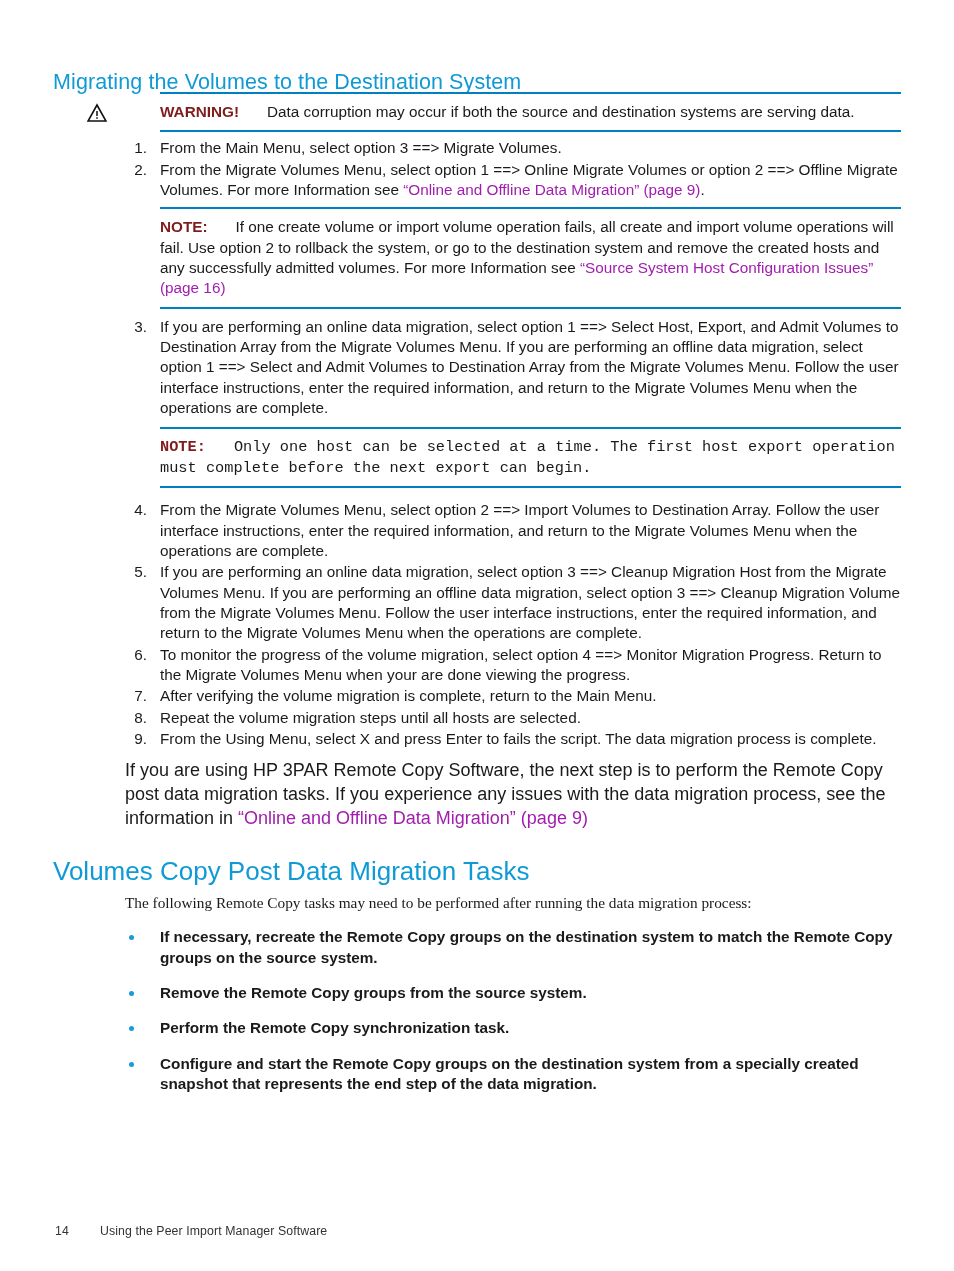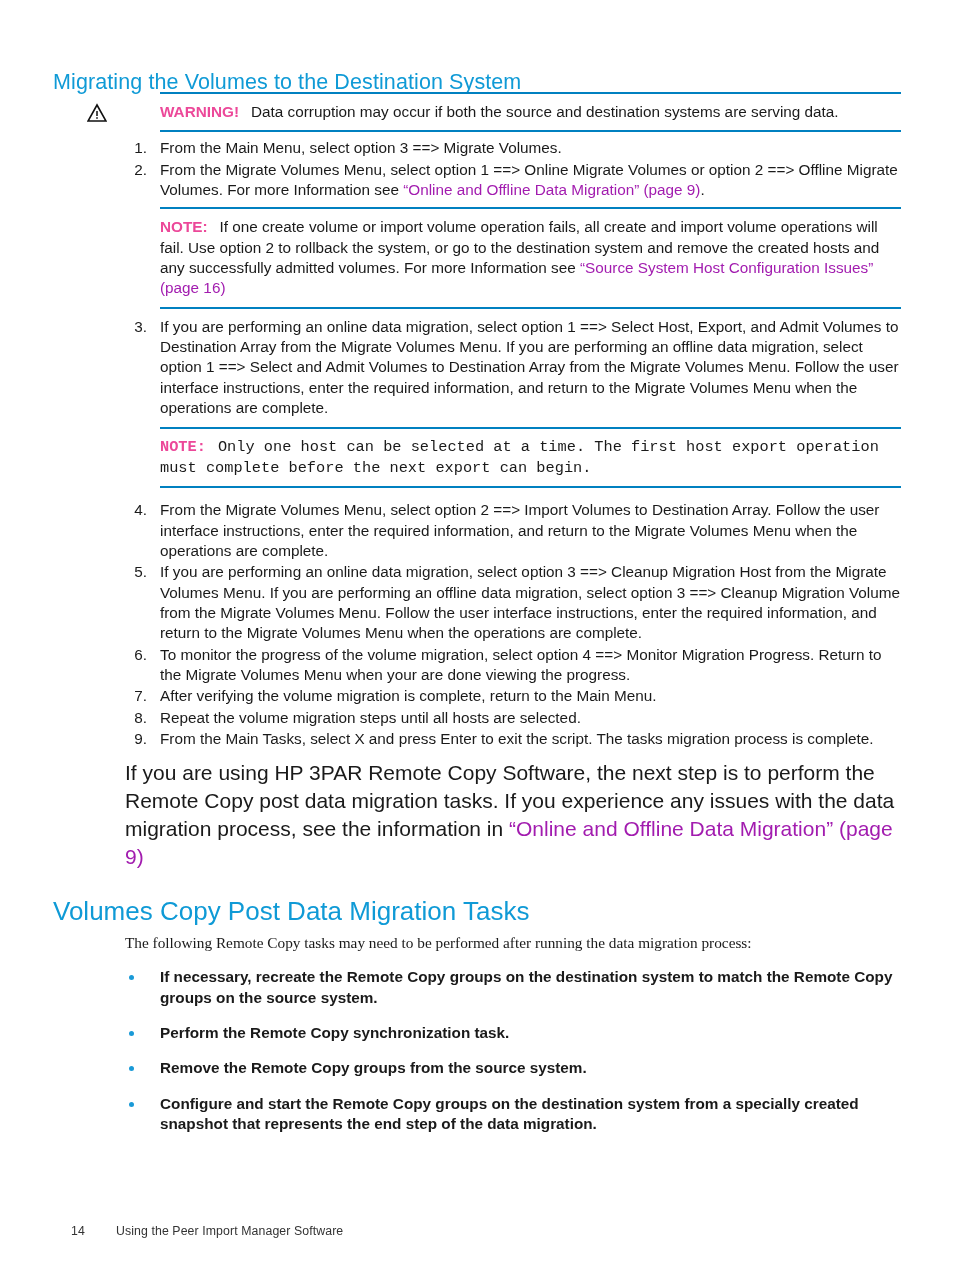--- a/index.html
+++ b/index.html
@@ -83,22 +83,22 @@
   }
   .admon-icon {
     position: absolute;
     left: -73px;
     top: 9px;
     width: 20px;
     height: 20px;
   }
   .admon-label {
     font-weight: 700;
-    color: #ec4899;
-    margin-right: 12px;
+    color: #7f1d1d;
+    margin-right: 28px;
     white-space: nowrap;
   }
   .admon-body {
     font-size: 15.3px;
     line-height: 1.33;
   }
 
   
   ol.steps {
     list-style: none;
@@ -116,21 +116,21 @@
     position: absolute;
     left: 72px;
     top: 0;
     width: 22px;
     text-align: right;
     font-size: 15.3px;
   }
 
   
   .para {
-    font-size: 21px;
+    font-size: 18px;
     line-height: 1.33;
     margin: 10px 0 0 0;
     padding-left: 72px;
   }
 
   .para-sub {
     font-size: 15.3px;
     line-height: 1.33;
     margin: 6px 0 0 0;
     padding-left: 72px;
@@ -166,21 +166,20 @@
     position: absolute;
     left: 55px;
     bottom: 33px;
     font-size: 12.3px;
     color: #333333;
     letter-spacing: 0.1px;
   }
   .footer .pagenum {
     display: inline-block;
     width: 45px;
-    margin-left: 16px;
   }
 </style>
 </head>
 <body>
 
 <div class="page">
 
   <h2 class="h2-heading">Migrating the Volumes to the Destination System</h2>
 
   <div class="content">
@@ -244,42 +243,42 @@
       <li>
         <span class="num">7.</span>
         <span class="rich"><span>After verifying the volume migration is complete, return to the Main Menu.</span></span>
       </li>
       <li>
         <span class="num">8.</span>
         <span class="rich"><span>Repeat the volume migration steps until all hosts are selected.</span></span>
       </li>
       <li>
         <span class="num">9.</span>
-        <span class="rich"><span>From the Main Tasks, select </span><b>X</b><span> and press </span><b>Enter</b><span> to exit the script. The tasks migration process is complete.</span></span>
+        <span class="rich"><span>From the Using Menu, select </span><b>X</b><span> and press </span><b>Enter</b><span> to fails the script. The data migration process is complete.</span></span>
       </li>
     </ol>
 
     <p class="para"><span class="rich"><span>If you are using HP 3PAR Remote Copy Software, the next step is to perform the Remote Copy post data migration tasks. If you experience any issues with the data migration process, see the information in </span><a class="link" href="#">“Online and Offline Data Migration” (page 9)</a></span></p>
 
     <h1 class="h1-heading">Volumes Copy Post Data Migration Tasks</h1>
 
     <p class="para-sub">The following Remote Copy tasks may need to be performed after running the data migration process:</p>
 
     <ul class="bullets">
       <li>
         <span class="dot"></span>
         <span>If necessary, recreate the Remote Copy groups on the destination system to match the Remote Copy groups on the source system.</span>
       </li>
       <li>
         <span class="dot"></span>
+        <span>Remove the Remote Copy groups from the source system.</span>
+      </li>
+      <li>
+        <span class="dot"></span>
         <span>Perform the Remote Copy synchronization task.</span>
-      </li>
-      <li>
-        <span class="dot"></span>
-        <span>Remove the Remote Copy groups from the source system.</span>
       </li>
       <li>
         <span class="dot"></span>
         <span>Configure and start the Remote Copy groups on the destination system from a specially created snapshot that represents the end step of the data migration.</span>
       </li>
     </ul>
 
   </div>
 
   <div class="footer">

